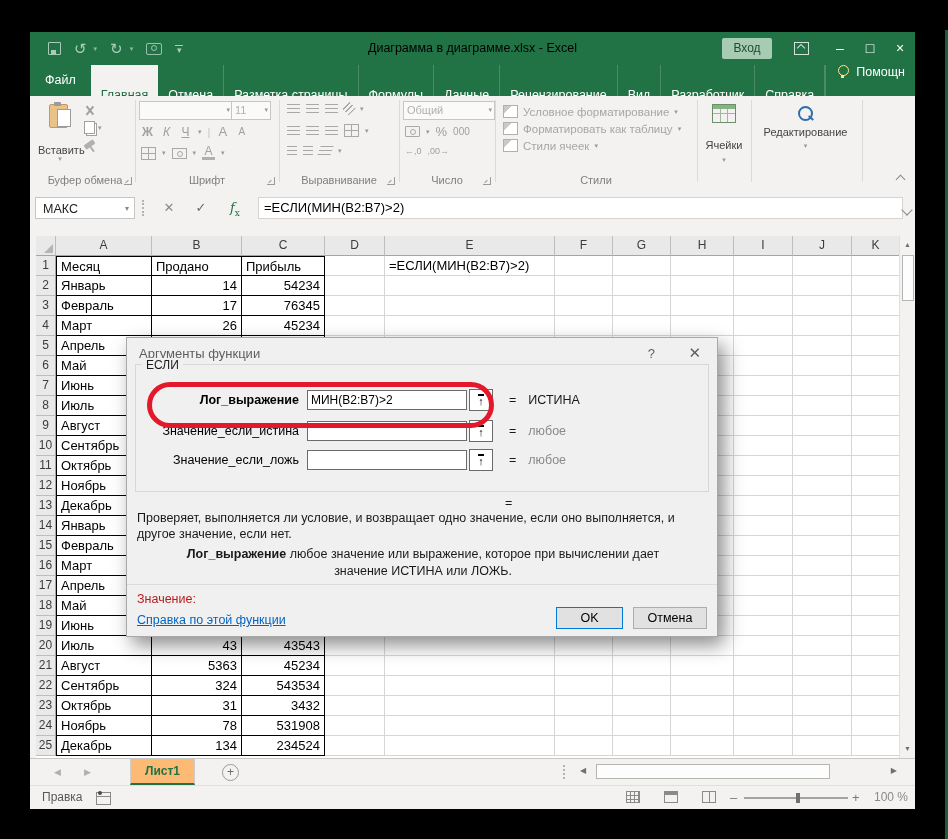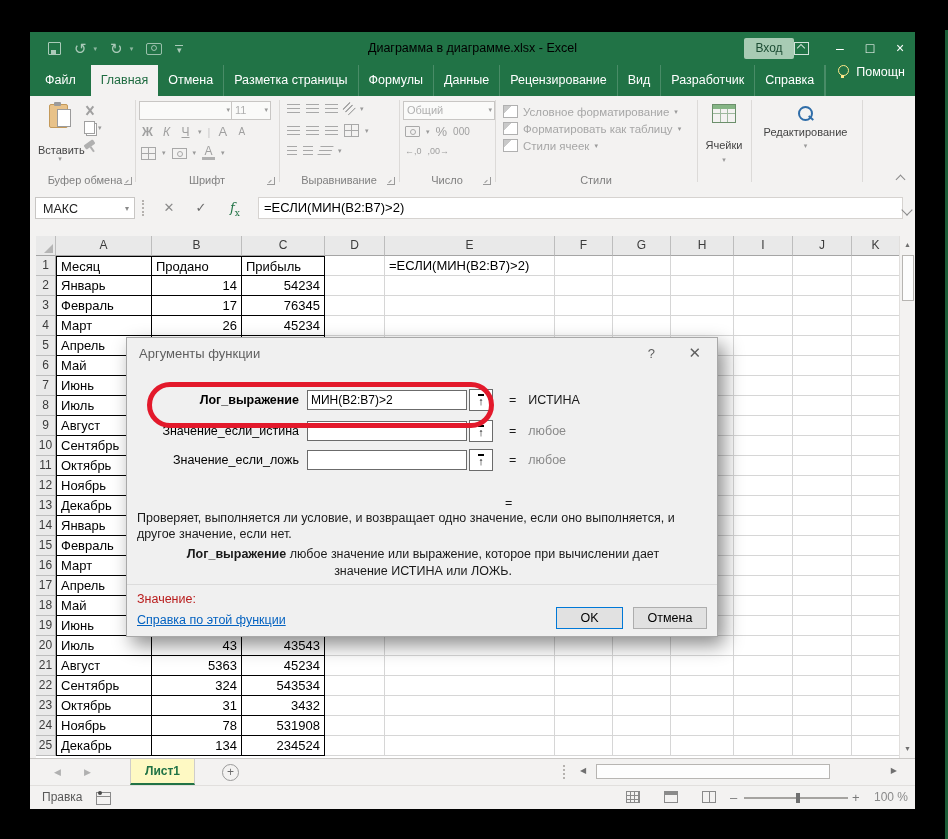--- a/index.html
+++ b/index.html
@@ -14,27 +14,27 @@
   .qat .glyph{font-size:15px;line-height:1}
   .mini-dd{font-size:7px;margin-left:-6px;opacity:.8}
   .floppy{width:11px;height:11px;border:1.5px solid rgba(255,255,255,.62);border-radius:1px;position:relative}
   .floppy::after{content:"";position:absolute;left:2px;bottom:0;width:5px;height:4px;background:rgba(255,255,255,.62)}
   .camera{width:14px;height:10px;border:1.5px solid rgba(255,255,255,.55);border-radius:2px;position:relative}
   .camera::after{content:"";position:absolute;left:4px;top:1.5px;width:4px;height:4px;border:1.5px solid rgba(255,255,255,.55);border-radius:50%}
   .qat-custom{display:flex;flex-direction:column;align-items:center;line-height:4px;font-size:9px}
   .qat-custom .bar{width:8px;height:1.5px;background:rgba(255,255,255,.62);margin-bottom:2px}
   .wtitle{position:absolute;left:0;top:0;width:100%;height:33px;line-height:33px;text-align:center;font-size:12.5px;color:#000000}
   .tb-right{position:absolute;right:0;top:0;height:33px;display:flex;align-items:center}
-  .signin{width:50px;height:21px;background:#a8cbb4;color:#1c4c33;font-size:12px;text-align:center;line-height:21px;border-radius:2px;}
+  .signin{width:50px;height:21px;background:#a8cbb4;color:#1c4c33;font-size:12px;text-align:center;line-height:21px;border-radius:2px;margin-right:22px}
   .ribbondisp{width:13px;height:11px;border:1px solid rgba(255,255,255,.8);position:relative;margin-right:16px}
   .ribbondisp::after{content:"";position:absolute;left:3px;top:2px;width:5px;height:5px;border-left:1.5px solid rgba(255,255,255,.8);border-top:1.5px solid rgba(255,255,255,.8);transform:rotate(45deg)}
   .winbtn{width:30px;height:33px;line-height:33px;text-align:center;color:#fff;font-size:14px}
   
   .tabstrip{position:absolute;left:0;top:33px;width:885px;height:31px;background:#217346;display:flex;align-items:stretch;color:#fff;font-size:12.5px}
-  .rtab{padding:0 10px;line-height:31px;white-space:nowrap;border-right:1px solid rgba(255,255,255,.18)}
+  .rtab{padding:15px 10px;line-height:31px;white-space:nowrap;border-right:1px solid rgba(255,255,255,.18)}
   .rtab.file{padding:0 15px;border-right:none}
   .rtab.active{background:#f3f2f1;color:#1e6b40;border-right:none}
   .assist{display:flex;align-items:flex-start;gap:7px;padding:0 12px;border-left:1px solid rgba(255,255,255,.18)}
   .bulb{width:9px;height:9px;border:1.5px solid #ffe88a;border-radius:50%;position:relative}
   .bulb::after{content:"";position:absolute;left:2px;top:9px;width:3px;height:3px;background:#ffe88a}
   
   .ribbon{position:absolute;left:0;top:64px;width:885px;height:93px;background:#f3f2f1;border-bottom:1px solid #d2d0ce;font-size:11px;color:#8a8a8a}
   .gsep{position:absolute;top:4px;width:1px;height:82px;background:#dcdad8}
   .rgroup{position:absolute;top:0;height:93px}
   .glabel{position:absolute;bottom:3px;left:0;width:100%;text-align:center;font-size:11px;color:#7f7f7f;white-space:nowrap}
@@ -102,21 +102,21 @@
   .cell.num{text-align:right;padding-right:4px;padding-left:0}
   .cell.spill{overflow:visible}
   .rowh{border-right:1px solid #a5a5a5;border-bottom:1px solid #bdbdbd}
   
   .vscroll{position:absolute;left:869px;top:204px;width:15px;height:522px;background:#f3f2f1;border-left:1px solid #e1dfdd;box-sizing:border-box}
   .varrow{position:absolute;left:0;width:15px;height:16px;text-align:center;font-size:7px;color:#707070;line-height:16px}
   .vthumb{position:absolute;left:2px;top:19px;width:10px;height:44px;background:#fdfdfd;border:1px solid #b7b5b2}
   
   .sheetbar{position:absolute;left:0;top:726px;width:885px;height:27px;background:#f3f2f1;border-top:1px solid #c9c7c5;box-sizing:border-box}
   .snav{position:absolute;top:0;height:26px;line-height:26px;font-size:9px;color:#b0b0b0}
-  .sheettab{position:absolute;left:100px;top:0;height:24px;padding:0 14px;background:#fef9c3;border-left:1px solid #cfcdcb;border-right:1px solid #cfcdcb;border-bottom:2px solid #217346;line-height:24px;font-size:12px;font-weight:bold;color:#217346}
+  .sheettab{position:absolute;left:100px;top:0;height:24px;padding:0 14px;background:#fdba74;border-left:1px solid #cfcdcb;border-right:1px solid #cfcdcb;border-bottom:2px solid #217346;line-height:24px;font-size:12px;font-weight:bold;color:#217346}
   .addsheet{position:absolute;left:192px;top:5px;width:15px;height:15px;border:1px solid #9a9a9a;border-radius:50%;color:#6a6a6a;font-size:12px;line-height:14px;text-align:center}
   .sbdots{position:absolute;left:533px;top:6px;height:14px;border-left:2px dotted #b5b2af}
   .hscroll{position:absolute;left:548px;top:3px;width:321px;height:18px;background:#f3f2f1}
   .hthumb{position:absolute;left:18px;top:2px;width:232px;height:13px;background:#fdfdfd;border:1px solid #b7b5b2}
   .harrow{position:absolute;top:0;height:18px;line-height:18px;font-size:8px;color:#707070}
   
   .statusbar{position:absolute;left:0;top:753px;width:885px;height:24px;background:#f3f2f1;border-top:1px solid #e1dfdd;box-sizing:border-box;font-size:12px;color:#595959}
   .smode{position:absolute;left:12px;top:0;line-height:23px}
   .macroic{position:absolute;left:66px;top:6px;width:13px;height:11px;border:1px solid #8a8a8a;background:linear-gradient(#8a8a8a,#8a8a8a) 0 3px/100% 1px no-repeat}
   .macroic::after{content:"";position:absolute;left:1px;top:-2px;width:4px;height:4px;background:#4a4a4a;border-radius:50%}
@@ -709,20 +709,23 @@
     <div class="zoomval">100 %</div>
   </div>
 
 </div>
 
 <div class="dialog">
   <div class="dlg-title">Аргументы функции</div>
   <div class="dlg-help">?</div>
   <div class="dlg-x">✕</div>
 
+  <div class="dlg-fs">
+    <div class="dlg-legend">ЕСЛИ</div>
+  </div>
 
   <div class="arg-row" style="top:50px">
     <span class="arg-name req">Лог_выражение</span>
     <input class="arg-input" value="МИН(B2:B7)&gt;2" style="">
     <span class="rngbtn">
         <span class="rngic">↑</span>
       </span>
     <span class="arg-eq">=</span>
     <span class="arg-res res-black">ИСТИНА</span>
   </div>

